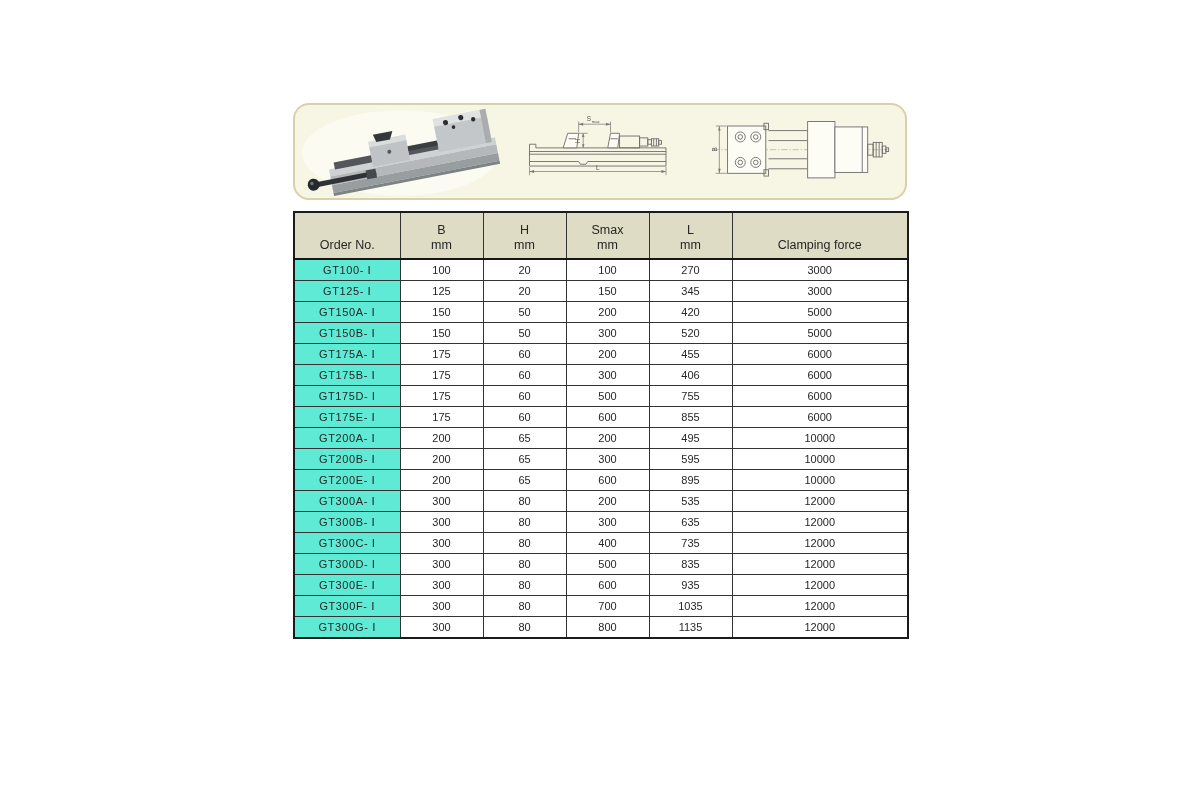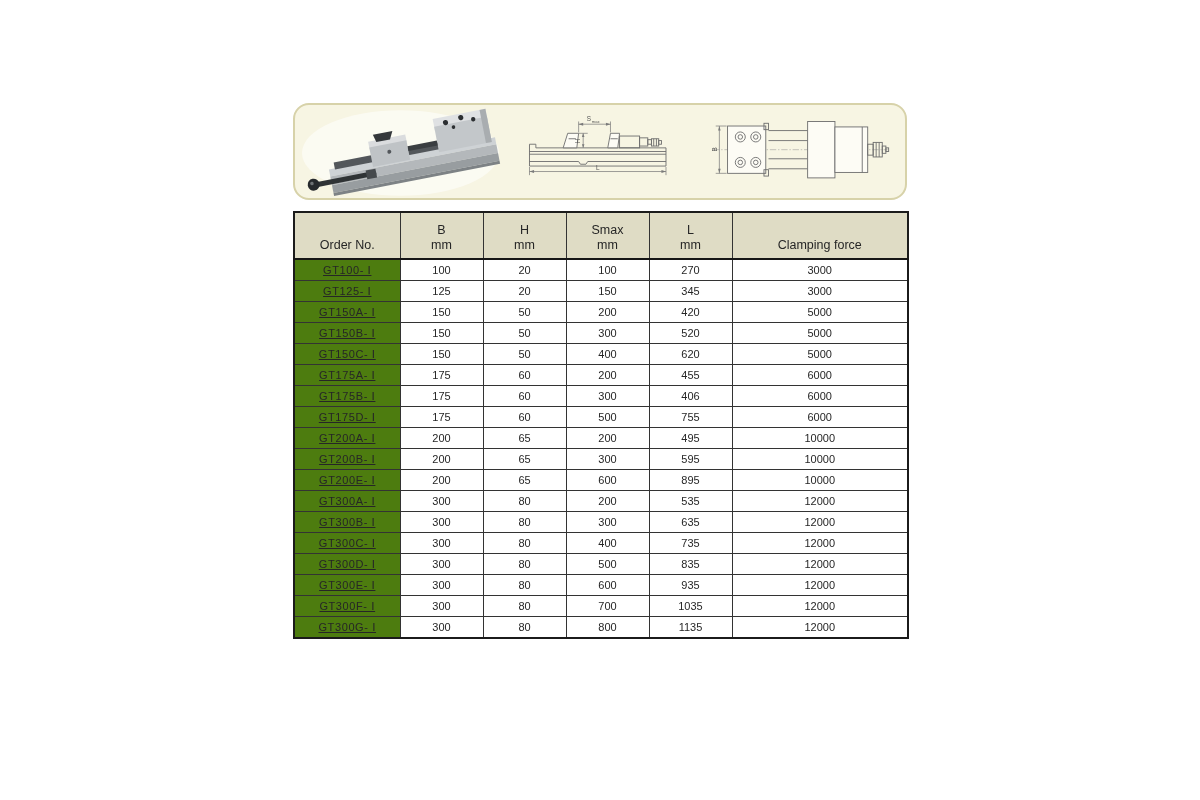--- a/index.html
+++ b/index.html
@@ -39,21 +39,21 @@
   }
   table.spec thead th{
     background:#dfdcc5;height:41px;vertical-align:bottom;
     font-weight:400;font-size:12.5px;line-height:1.25;padding:0 2px 4px 2px;
     border-bottom:2px solid #161616;
   }
   table.spec tbody td{
     height:20px;font-size:11px;padding:0 2px;background:#ffffff;
   }
   table.spec tbody td.order{
-    background:#4d7c0f;letter-spacing:0.6px;text-decoration:underline;
+    background:#5eead4;letter-spacing:0.6px;
   }
 </style>
 </head>
 <body>
 
 <div class="canvas">
   <div class="content">
 
     <div class="figure-panel">
 
@@ -230,28 +230,20 @@
           </tr>
           <tr>
             <td class="order">GT150B- Ⅰ</td>
             <td>150</td>
             <td>50</td>
             <td>300</td>
             <td>520</td>
             <td>5000</td>
           </tr>
           <tr>
-            <td class="order">GT150C- Ⅰ</td>
-            <td>150</td>
-            <td>50</td>
-            <td>400</td>
-            <td>620</td>
-            <td>5000</td>
-          </tr>
-          <tr>
             <td class="order">GT175A- Ⅰ</td>
             <td>175</td>
             <td>60</td>
             <td>200</td>
             <td>455</td>
             <td>6000</td>
           </tr>
           <tr>
             <td class="order">GT175B- Ⅰ</td>
             <td>175</td>
@@ -262,20 +254,28 @@
           </tr>
           <tr>
             <td class="order">GT175D- Ⅰ</td>
             <td>175</td>
             <td>60</td>
             <td>500</td>
             <td>755</td>
             <td>6000</td>
           </tr>
           <tr>
+            <td class="order">GT175E- Ⅰ</td>
+            <td>175</td>
+            <td>60</td>
+            <td>600</td>
+            <td>855</td>
+            <td>6000</td>
+          </tr>
+          <tr>
             <td class="order">GT200A- Ⅰ</td>
             <td>200</td>
             <td>65</td>
             <td>200</td>
             <td>495</td>
             <td>10000</td>
           </tr>
           <tr>
             <td class="order">GT200B- Ⅰ</td>
             <td>200</td>

